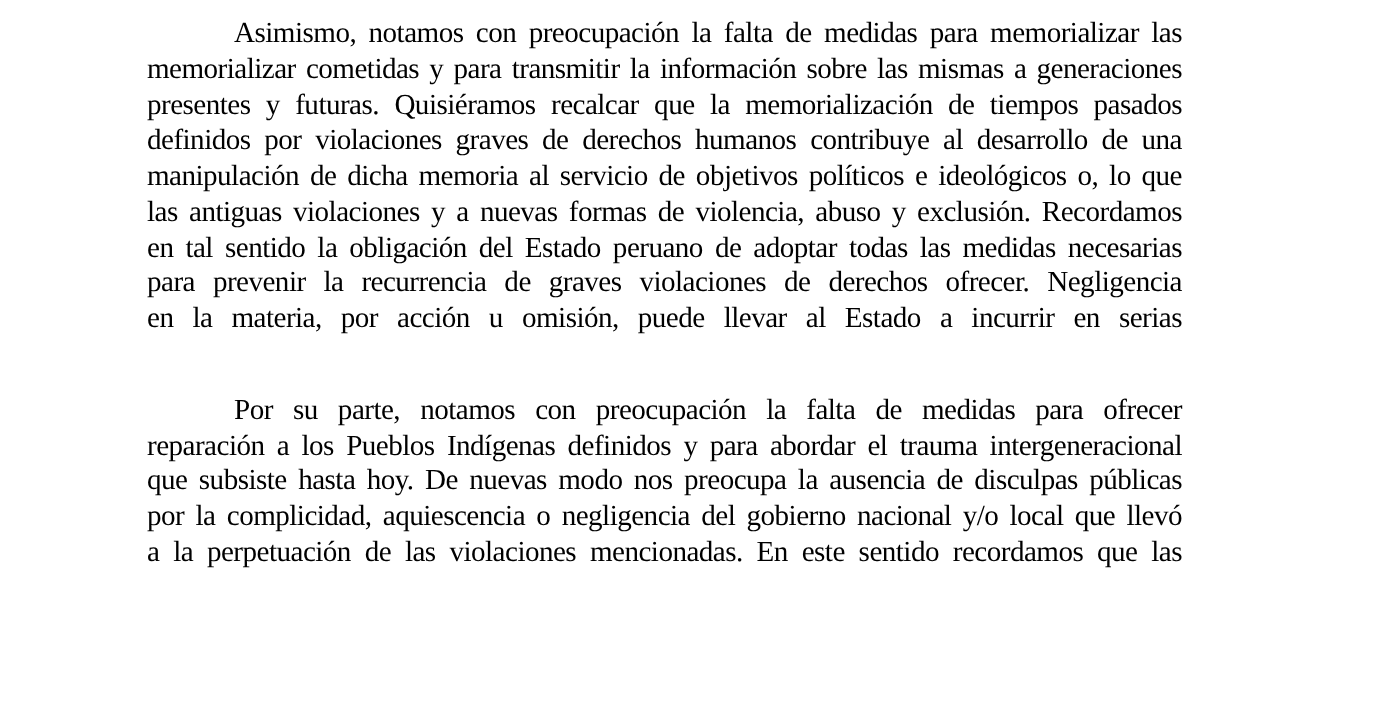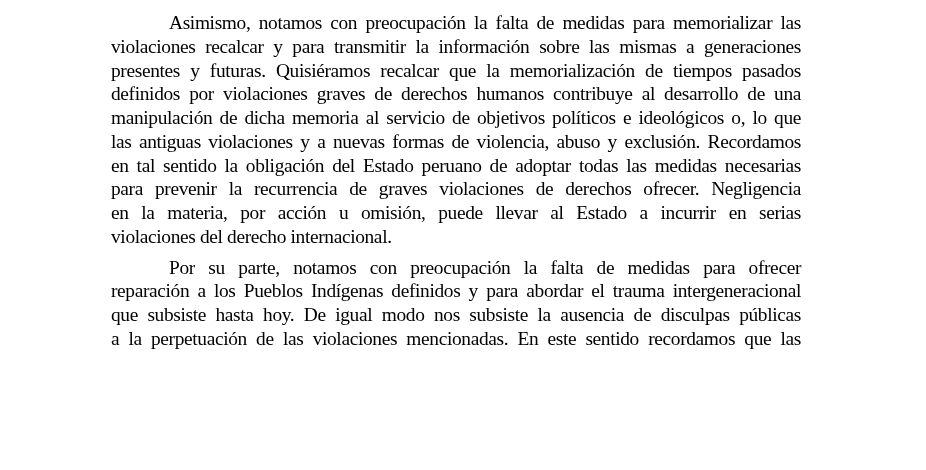--- a/index.html
+++ b/index.html
@@ -8,37 +8,37 @@
       background: #ffffff;
     }
     body {
       width: 926px;
       height: 470px;
       overflow: hidden;
       position: relative;
     }
     .page {
       position: absolute;
-      left: 111px;
+      left: 98px;
       top: 11px;
       width: 690px;
       color: #000000;
       font-family: "Liberation Serif", "DejaVu Serif", serif;
       font-size: 19.4px;
       line-height: 23.75px;
     }
     .para {
       margin: 0;
       text-align: justify;
       text-indent: 58px;
       letter-spacing: -0.35px;
       word-spacing: 0px;
     }
     .para + .para {
-      margin-top: 7px;
+      margin-top: 37px;
     }
     .line {
       display: block;
       text-align: justify;
       text-align-last: justify;
       white-space: nowrap;
       height: 23.75px;
     }
     .line.last {
       text-align-last: left;
@@ -46,29 +46,29 @@
     .line.indent {
       padding-left: 58px;
     }
   </style>
 </head>
 <body>
 
 <div class="page">
   <div class="para" style="text-indent:0">
     <span class="line indent">Asimismo, notamos con preocupación la falta de medidas para memorializar las</span>
-    <span class="line">violaciones recalcar y para transmitir la información sobre las mismas a generaciones</span>
+    <span class="line">memorializar cometidas y para transmitir la información sobre las mismas a generaciones</span>
     <span class="line">presentes y futuras. Quisiéramos recalcar que la memorialización de tiempos pasados</span>
     <span class="line">definidos por violaciones graves de derechos humanos contribuye al desarrollo de una</span>
     <span class="line">manipulación de dicha memoria al servicio de objetivos políticos e ideológicos o, lo que</span>
     <span class="line">las antiguas violaciones y a nuevas formas de violencia, abuso y exclusión. Recordamos</span>
     <span class="line">en tal sentido la obligación del Estado peruano de adoptar todas las medidas necesarias</span>
     <span class="line">para prevenir la recurrencia de graves violaciones de derechos ofrecer. Negligencia</span>
     <span class="line">en la materia, por acción u omisión, puede llevar al Estado a incurrir en serias</span>
-    <span class="line last">violaciones del derecho internacional.</span>
   </div>
   <div class="para" style="text-indent:0">
     <span class="line indent">Por su parte, notamos con preocupación la falta de medidas para ofrecer</span>
     <span class="line">reparación a los Pueblos Indígenas definidos y para abordar el trauma intergeneracional</span>
-    <span class="line">que subsiste hasta hoy. De igual modo nos subsiste la ausencia de disculpas públicas</span>
+    <span class="line">que subsiste hasta hoy. De nuevas modo nos preocupa la ausencia de disculpas públicas</span>
+    <span class="line">por la complicidad, aquiescencia o negligencia del gobierno nacional y/o local que llevó</span>
     <span class="line">a la perpetuación de las violaciones mencionadas. En este sentido recordamos que las</span>
   </div>
 </div>
 
 </body></html>

